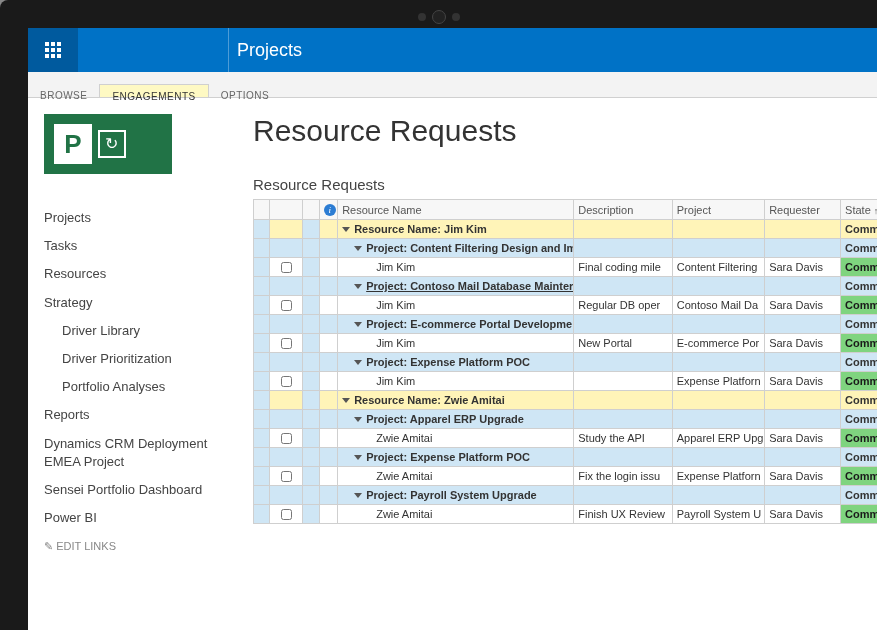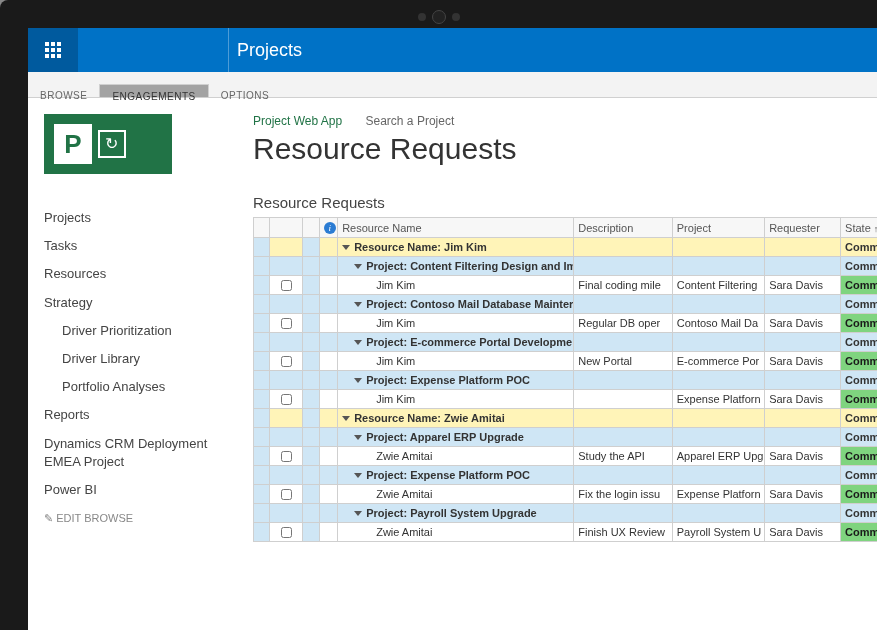--- a/index.html
+++ b/index.html
@@ -85,21 +85,21 @@
     font-size: 10px;
   }
   .ribbon-tab {
     padding: 6px 12px;
     color: #666;
     cursor: pointer;
     letter-spacing: 0.5px;
     margin-top: 12px;
   }
   .ribbon-tab.active {
-    background: #a3a3a3;
+    background: #fef9c3;
     border: 1px solid #d0d0d0;
     border-bottom: none;
     color: #333;
   }
   
   .content-area {
     display: flex;
     height: calc(100% - 70px);
   }
   .left-col {
@@ -292,35 +292,32 @@
       <div class="left-col">
         <div class="logo-box">
           <div class="logo-p">P</div>
           <div class="logo-arrow"></div>
         </div>
         <div class="nav" id="nav">
             <div class="nav-item">Projects</div>
             <div class="nav-item">Tasks</div>
             <div class="nav-item">Resources</div>
             <div class="nav-item">Strategy</div>
+            <div class="nav-item sub">Driver Library</div>
             <div class="nav-item sub">Driver Prioritization</div>
-            <div class="nav-item sub">Driver Library</div>
             <div class="nav-item sub">Portfolio Analyses</div>
             <div class="nav-item">Reports</div>
             <div class="nav-item">Dynamics CRM Deployment EMEA Project</div>
+            <div class="nav-item">Sensei Portfolio Dashboard</div>
             <div class="nav-item">Power BI</div>
           </div>
-        <div class="edit-links">EDIT BROWSE</div>
+        <div class="edit-links">EDIT LINKS</div>
       </div>
 
       <div class="right-col">
-        <div class="breadcrumb">
-          <span class="bc-link">Project Web App</span>
-          <span class="bc-sep">Search a Project</span>
-        </div>
         <div class="page-title">Resource Requests</div>
         <div class="section-title">Resource Requests</div>
 
         <table class="grid">
           <colgroup>
             <col class="col-stub1">
               <col class="col-cb">
               <col class="col-stub2">
             <col class="col-info">
               <col class="col-name">
@@ -376,21 +373,21 @@
                 <td>Final coding mile</td>
                 <td>Content Filtering</td>
                 <td>Sara Davis</td>
                 <td class="state-committed">Committed</td>
               </tr>
               <tr class="row-blue">
                 <td class="stub-blue"></td>
                 <td class="center"></td>
                 <td class="stub-blue"></td>
                 <td></td>
-                <td><span style="padding-left:12px;"><span class="tri"></span><span class="bold">Project: Contoso Mail Database Mainter</span></span></td>
+                <td><span style="padding-left:12px;text-decoration:underline;"><span class="tri"></span><span class="bold">Project: Contoso Mail Database Mainter</span></span></td>
                 <td></td>
                 <td></td>
                 <td></td>
                 <td class="state-bold">Committed</td>
               </tr>
               <tr class="row-white">
                 <td class="stub-blue"></td>
                 <td class="center">
                   <input type="checkbox" class="cb" style="">
                 </td>

